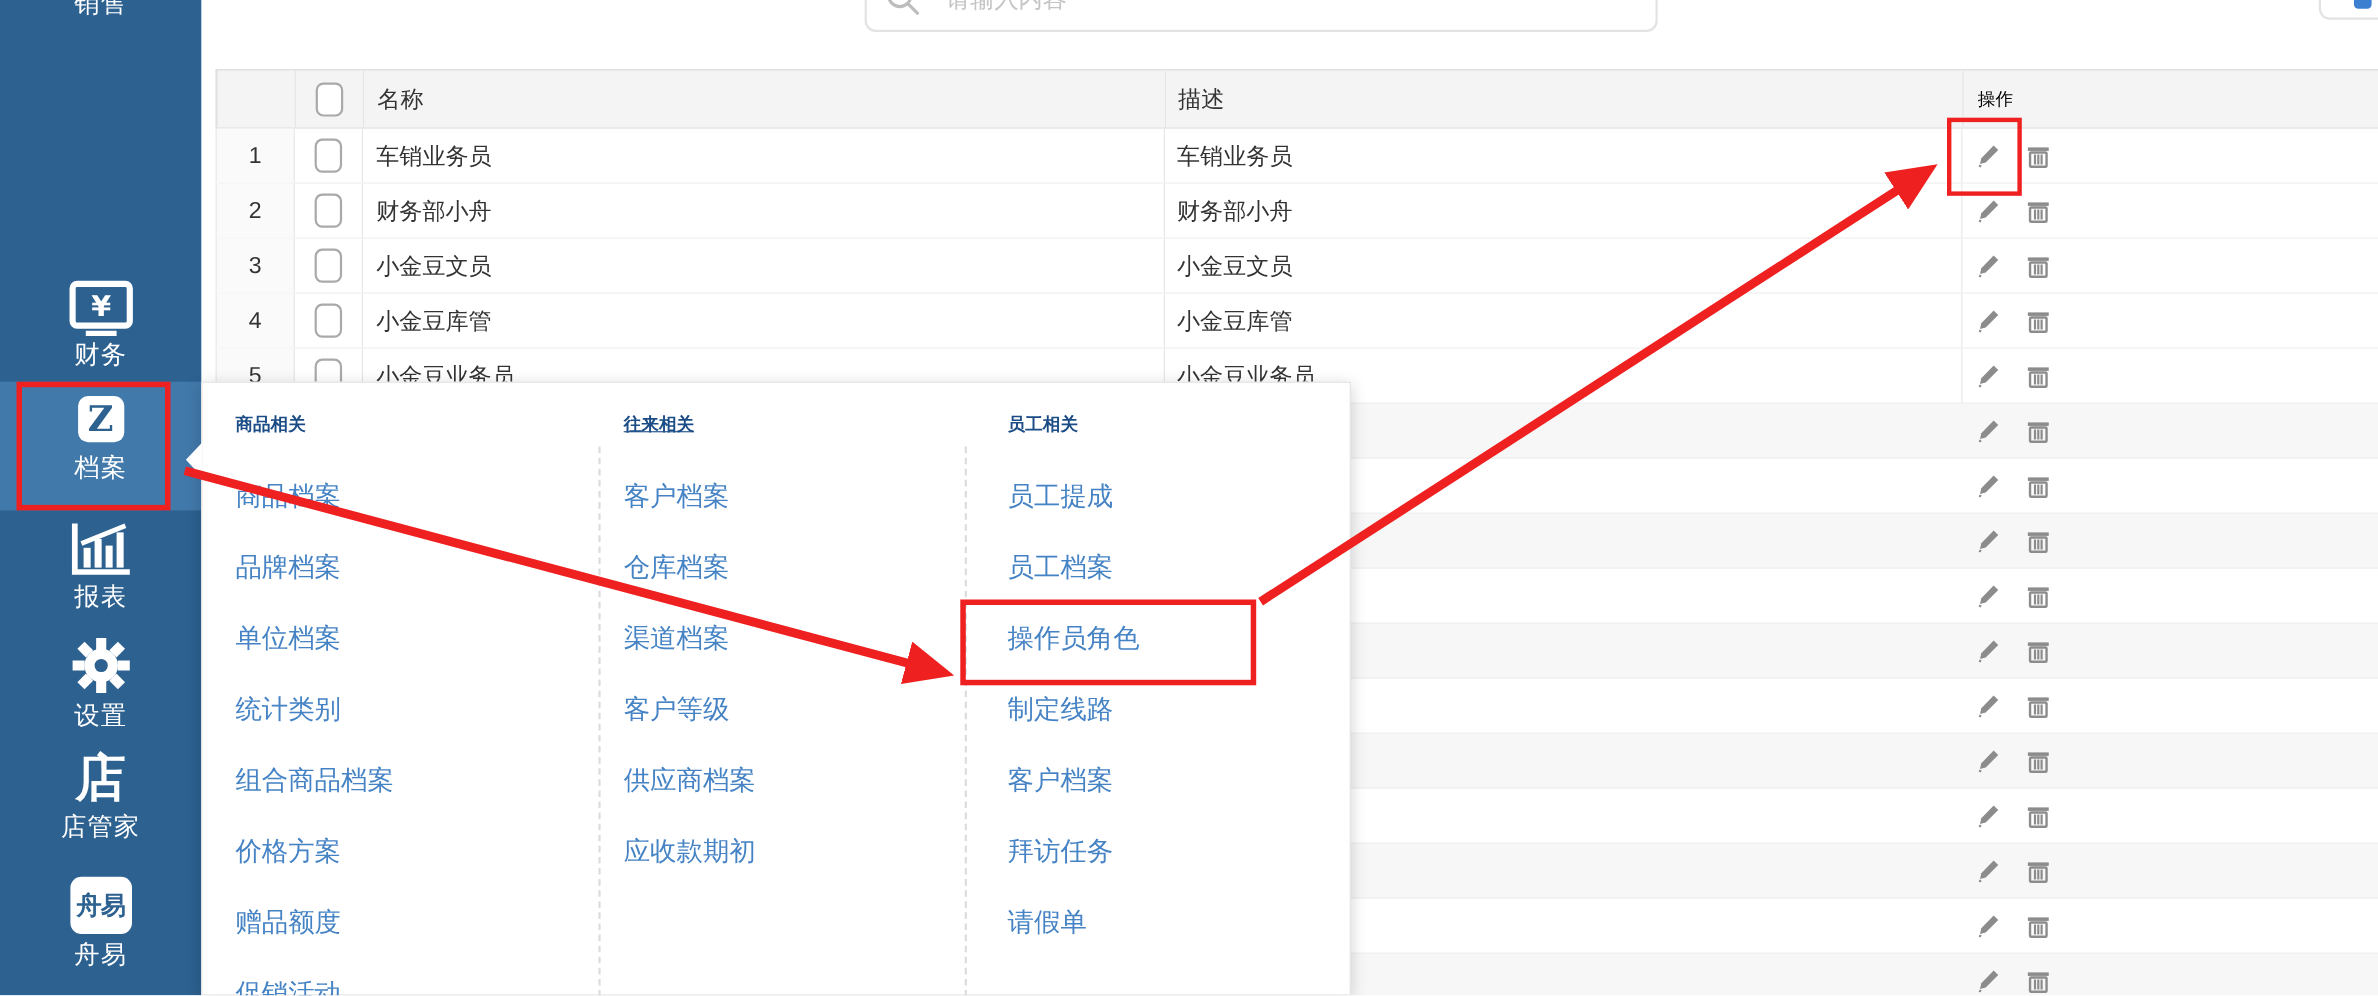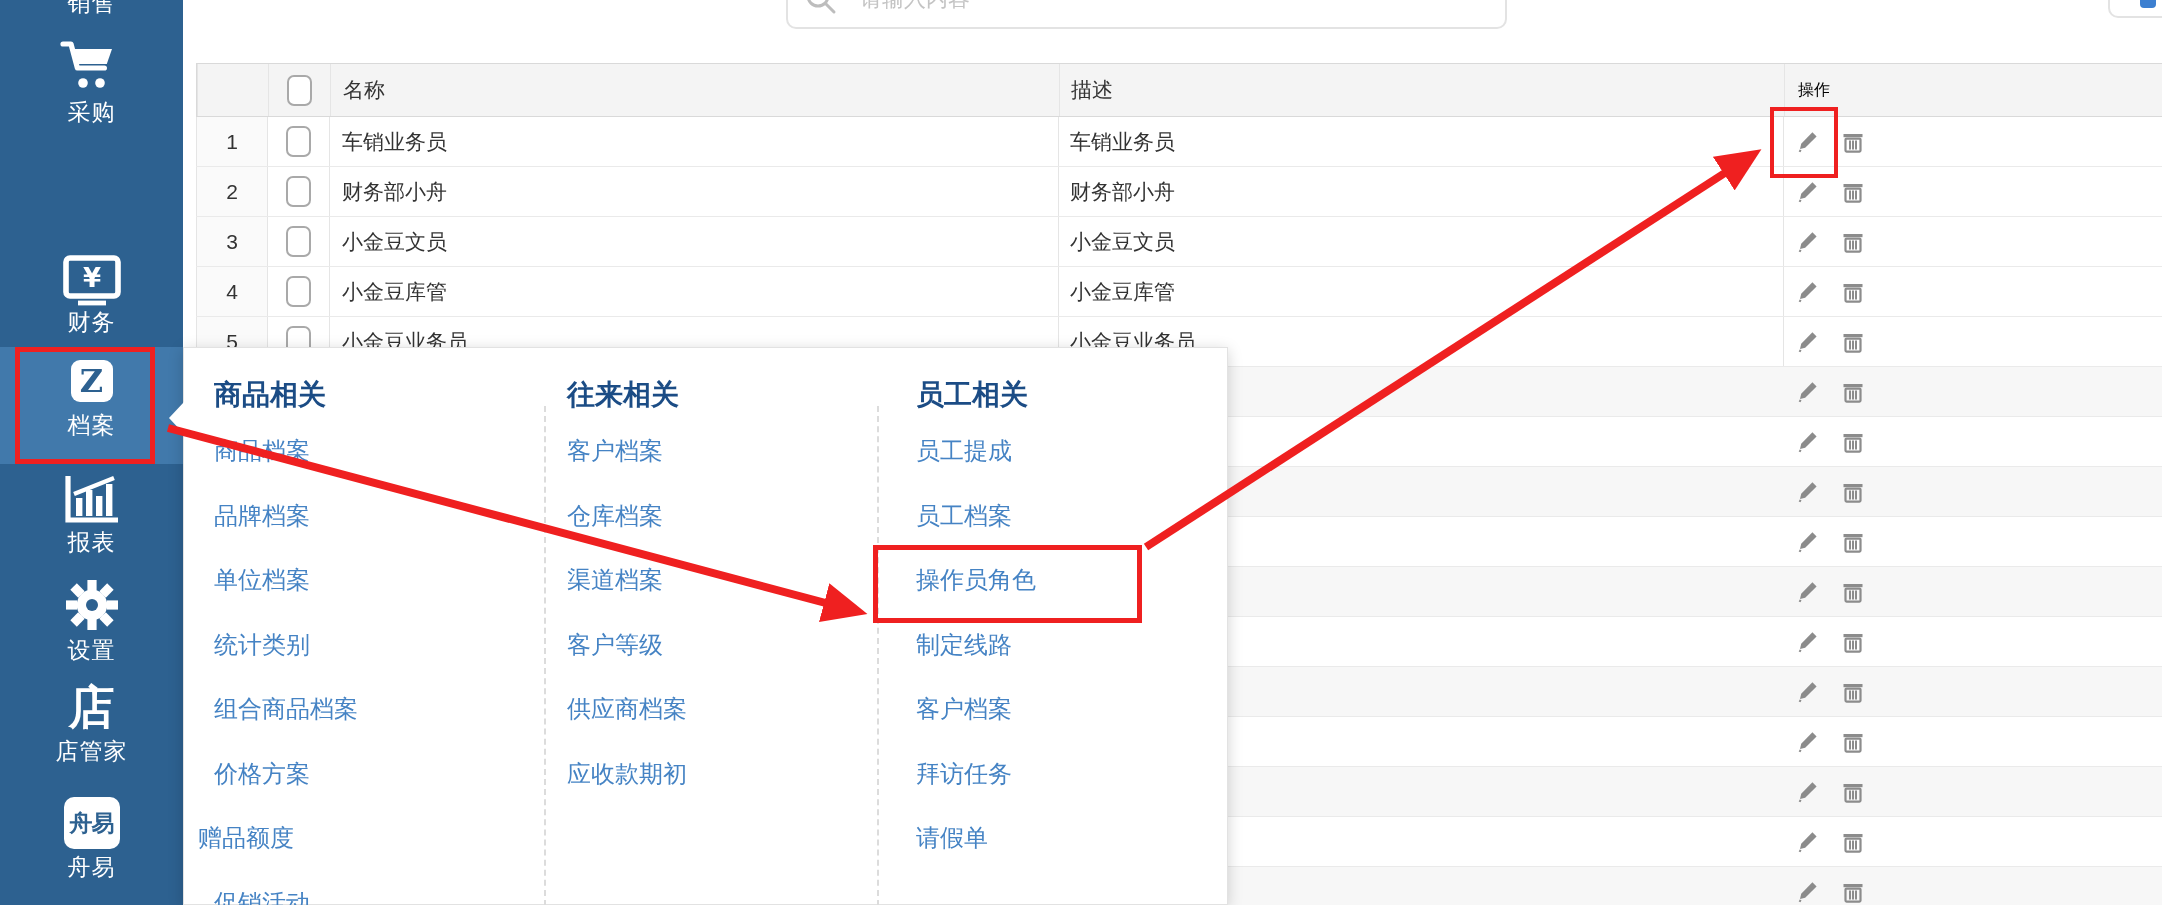--- a/index.html
+++ b/index.html
@@ -38,21 +38,21 @@
   .c-act{left:1588px;width:378px;padding-left:13px;gap:22px;}
   .thead .c-num{background:transparent;}
   .checkbox{width:21px;height:27px;border:2px solid #a9a9a9;border-radius:7px;background:#fff;}
   .vline-act{position:absolute;left:1784px;top:63px;width:1px;height:842px;background:#e5e5e5;z-index:1;}
   .icon-btn{display:flex;align-items:center;justify-content:center;cursor:pointer;}
   
   .popup{position:absolute;left:183px;top:347px;width:1045px;height:558px;background:#fff;
     border:1px solid #e2e2e2;box-shadow:0 3px 14px rgba(0,0,0,0.18);box-sizing:border-box;z-index:5;}
   .popup-caret{position:absolute;left:-15px;top:54px;width:0;height:0;
     border-top:16px solid transparent;border-bottom:16px solid transparent;border-right:15px solid #fff;}
-  .menu-title{position:absolute;font-size:28px;font-weight:bold;color:#1b4c85;white-space:nowrap;}
+  .menu-title{position:absolute;font-size:16px;font-weight:bold;color:#1b4c85;white-space:nowrap;}
   .menu-item{position:absolute;font-size:24px;color:#4583c4;white-space:nowrap;cursor:pointer;}
   .menu-divider{position:absolute;top:58px;width:0;height:500px;border-left:2px dashed #dcdcdc;}
   
   .red-box{position:absolute;border:5px solid #ef2020;box-sizing:border-box;z-index:10;background:transparent;}
   #arrows{position:absolute;left:0;top:0;z-index:9;pointer-events:none;}
 </style>
 </head>
 <body>
 
 <div id="canvas">
@@ -417,31 +417,20 @@
       </div>
   </div>
 
   <div class="sidebar">
     <div class="sb-active-bg"></div>
 
     <div class="sb-item" style="top:-12px">
       <span class="sb-label">销售</span>
     </div>
 
-    <div class="sb-item" style="top:36px">
-      <span class="sb-icon">
-        <svg width="66" height="58" viewBox="0 0 33 29">
-          <path d="M2 4 h4 l3.2 12 h13.5" fill="none" stroke="#fff" stroke-width="2.6" stroke-linecap="round" stroke-linejoin="round"></path>
-          <path d="M7.5 6.5 h19 l-2.6 7.5 h-14.4 z" fill="#fff"></path>
-          <circle cx="12" cy="23.5" r="2.4" fill="#fff"></circle>
-          <circle cx="20.5" cy="23.5" r="2.4" fill="#fff"></circle>
-        </svg>
-      </span>
-      <span class="sb-label" style="margin-top:3px">采购</span>
-    </div>
 
 
     <div class="sb-item" style="top:252px">
       <span class="sb-icon">
         <svg width="64" height="54" viewBox="0 0 32 27">
           <rect x="3" y="3" width="26" height="19" rx="2" fill="none" stroke="#fff" stroke-width="2.8"></rect>
           <text x="16" y="17.5" text-anchor="middle" font-size="13" font-weight="bold" fill="#fff" font-family="'DejaVu Sans',sans-serif">¥</text>
           <line x1="9" y1="25.5" x2="23" y2="25.5" stroke="#fff" stroke-width="2.4"></line>
         </svg>
       </span>
@@ -509,23 +498,23 @@
     <div class="menu-divider" style="left:360px"></div>
     <div class="menu-divider" style="left:693px"></div>
     <div id="menu-host">
         <div class="menu-title" style="left: 30px; top: 28px;">商品相关</div>
         <div class="menu-item" style="left: 30px; top: 87px;">商品档案</div>
         <div class="menu-item" style="left: 30px; top: 151.5px;">品牌档案</div>
         <div class="menu-item" style="left: 30px; top: 216px;">单位档案</div>
         <div class="menu-item" style="left: 30px; top: 280.5px;">统计类别</div>
         <div class="menu-item" style="left: 30px; top: 345px;">组合商品档案</div>
         <div class="menu-item" style="left: 30px; top: 409.5px;">价格方案</div>
-        <div class="menu-item" style="left: 14px; top: 474px;">赠品额度</div>
+        <div class="menu-item" style="left: 30px; top: 474px;">赠品额度</div>
         <div class="menu-item" style="left: 30px; top: 538.5px;">促销活动</div>
-        <div class="menu-title" style="left: 383px; top: 28px;">往来相关</div>
+        <div class="menu-title" style="left: 383px; top: 28px; text-decoration: underline;">往来相关</div>
         <div class="menu-item" style="left: 383px; top: 87px;">客户档案</div>
         <div class="menu-item" style="left: 383px; top: 151.5px;">仓库档案</div>
         <div class="menu-item" style="left: 383px; top: 216px;">渠道档案</div>
         <div class="menu-item" style="left: 383px; top: 280.5px;">客户等级</div>
         <div class="menu-item" style="left: 383px; top: 345px;">供应商档案</div>
         <div class="menu-item" style="left: 383px; top: 409.5px;">应收款期初</div>
         <div class="menu-title" style="left: 732px; top: 28px;">员工相关</div>
         <div class="menu-item" style="left: 732px; top: 87px;">员工提成</div>
         <div class="menu-item" style="left: 732px; top: 151.5px;">员工档案</div>
         <div class="menu-item" style="left: 732px; top: 216px;">操作员角色</div>

